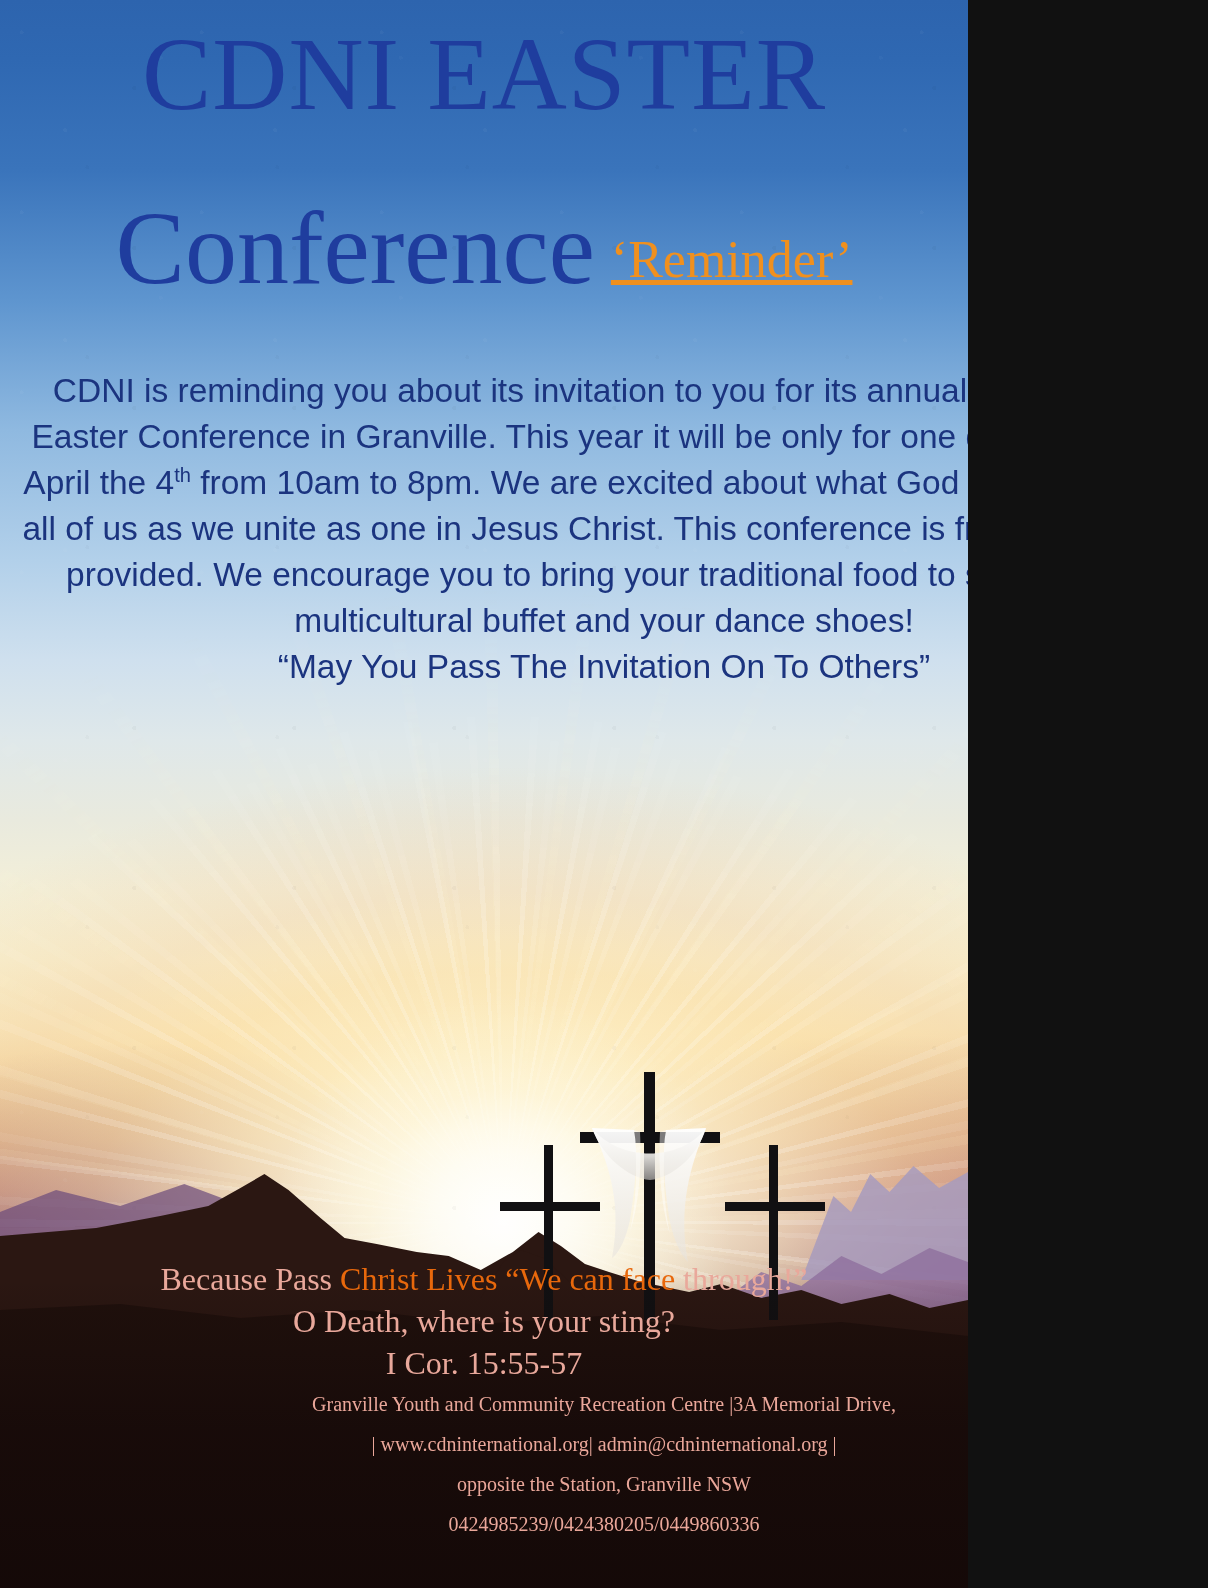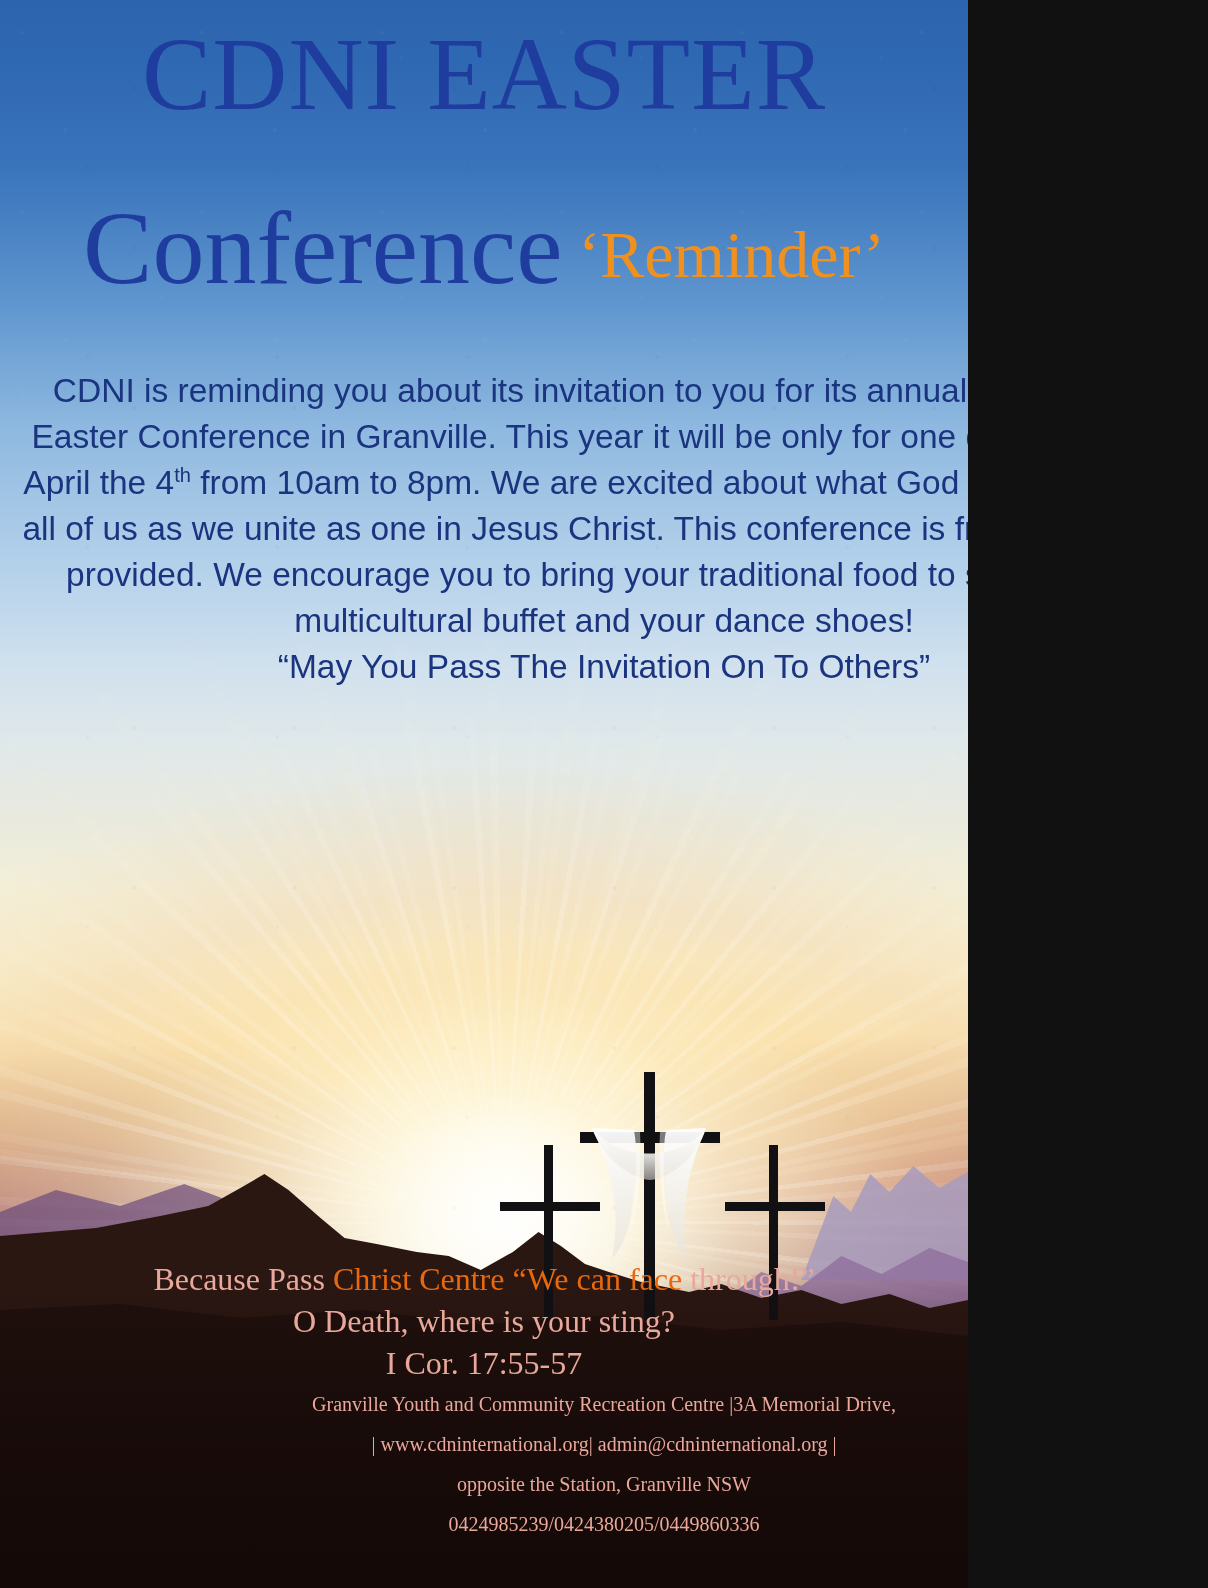--- a/index.html
+++ b/index.html
@@ -137,23 +137,24 @@
   #title-line2{
     top:192px;
     font-size:104px;
     line-height:112px;
     color:#1f3d9e;
     font-family:"Liberation Serif", serif;
     white-space:nowrap;
   }
   #title-line2 .reminder{
     color:#f0901e;
-    font-size:66px;
+    font-size:52px;
     vertical-align:6px;
     margin-left:16px;
+    text-decoration:underline;
   }
 
   #body-copy{
     top:368px;
     left:18px;width:1172px;
     font-size:33.5px;
     line-height:46px;
     color:#1b347f;
     text-align:center;
     font-family:Liberation Sans, sans-serif;
@@ -290,23 +291,23 @@
   <div class="txt" id="title-line2">
     <span>Conference</span><span class="reminder">‘Reminder’</span>
   </div>
 
   <div class="txt" id="body-copy">
     <span>CDNI is reminding you about its invitation to you for its annual Multicultural Easter Conference in Granville. This year it will be only for one day, Saturday, April the 4</span><sup>th</sup><span> from 10am to 8pm. We are excited about what God will do through all of us as we unite as one in Jesus Christ. This conference is free and food is provided. We encourage you to bring your traditional food to share at the multicultural buffet and your dance shoes!</span>
     <span class="tagline">“May You Pass The Invitation On To Others”</span>
   </div>
 
   <div class="txt" id="verse-block">
-    <span class="ln"><span>Because Pass </span><span class="hl">Christ Centre </span><span class="hl">“</span><span class="hl">We can face</span><span> through!”</span></span>
+    <span class="ln"><span>Because Pass </span><span class="hl">Christ Lives </span><span class="hl">“</span><span class="hl">We can face</span><span> through!”</span></span>
     <span class="ln">O Death, where is your sting?</span>
-    <span class="ln">I Cor. 17:55-57</span>
+    <span class="ln">I Cor. 15:55-57</span>
   </div>
 
   <div class="txt" id="footer-block">
     <span class="ln">Granville Youth and Community Recreation Centre  |3A Memorial Drive,</span>
     <span class="ln">| www.cdninternational.org|  admin@cdninternational.org  |</span>
     <span class="ln">opposite the Station, Granville NSW</span>
     <span class="ln">0424985239/0424380205/0449860336</span>
   </div>
 
 </div>

